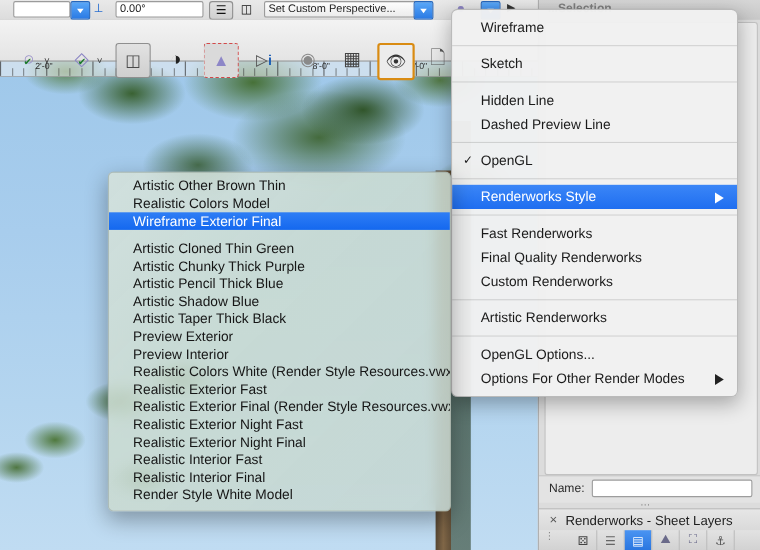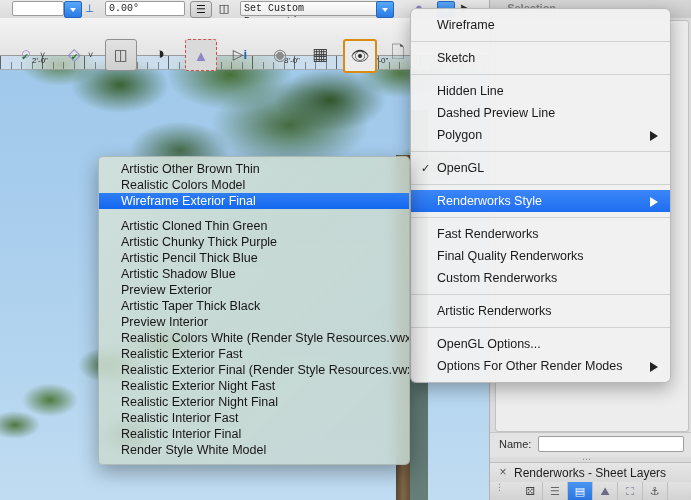--- a/index.html
+++ b/index.html
@@ -57,21 +57,21 @@
     border-bottom:1px solid #b5b5b5;
   }
   #toolbar-main{
     position:absolute;left:0;top:18px;width:691px;height:37px;
     background:linear-gradient(to bottom,#f3f3f3,#e4e4e4);
     border-bottom:1px solid #9a9a9a;
   }
   .tb-field{
     position:absolute;box-sizing:border-box;height:15px;top:1px;
     background:#fff;border:1px solid #9b9b9b;border-radius:2px;
-    font-size:10px;line-height:13px;padding:0 3px;color:#222;font-family:Liberation Mono, monospace;
+    font-size:10px;line-height:13px;padding:0 3px;color:#222;
   }
   .blue-chip{
     position:absolute;top:1px;height:15px;width:16px;border-radius:2px;
     background:linear-gradient(to bottom,#5aa8f8,#2a7ae4);
     border:1px solid #2566bb;
   }
   .blue-chip::after{
     content:"";position:absolute;left:5px;top:6px;
     border-left:3px solid transparent;border-right:3px solid transparent;
     border-top:4px solid #fff;
@@ -353,21 +353,20 @@
   </div>
 </div>
 
 <div id="menu-main">
     <div class="mi"><span>Wireframe</span></div>
     <div class="msep"></div>
     <div class="mi"><span>Sketch</span></div>
     <div class="msep"></div>
     <div class="mi"><span>Hidden Line</span></div>
     <div class="mi"><span>Dashed Preview Line</span></div>
-    <div class="mi"><span>Polygon</span><span class="arrow"></span></div>
     <div class="msep"></div>
     <div class="mi"><span class="chk">✓</span><span>OpenGL</span></div>
     <div class="msep"></div>
     <div class="mi sel"><span>Renderworks Style</span><span class="arrow"></span></div>
     <div class="msep"></div>
     <div class="mi"><span>Fast Renderworks</span></div>
     <div class="mi"><span>Final Quality Renderworks</span></div>
     <div class="mi"><span>Custom Renderworks</span></div>
     <div class="msep"></div>
     <div class="mi"><span>Artistic Renderworks</span></div>
@@ -378,22 +377,22 @@
 
 <div id="menu-sub">
     <div class="si">Artistic Other Brown Thin</div>
     <div class="si">Realistic Colors Model</div>
     <div class="si sel">Wireframe Exterior Final</div>
     <div class="ssep"></div>
     <div class="si">Artistic Cloned Thin Green</div>
     <div class="si">Artistic Chunky Thick Purple</div>
     <div class="si">Artistic Pencil Thick Blue</div>
     <div class="si">Artistic Shadow Blue</div>
+    <div class="si">Artistic Taper Thick Black</div>
     <div class="si">Preview Exterior</div>
-    <div class="si">Artistic Taper Thick Black</div>
     <div class="si">Preview Interior</div>
     <div class="si">Realistic Colors White (Render Style Resources.vwx)</div>
     <div class="si">Realistic Exterior Fast</div>
     <div class="si">Realistic Exterior Final (Render Style Resources.vwx)</div>
     <div class="si">Realistic Exterior Night Fast</div>
     <div class="si">Realistic Exterior Night Final</div>
     <div class="si">Realistic Interior Fast</div>
     <div class="si">Realistic Interior Final</div>
     <div class="si">Render Style White Model</div>
   </div>

